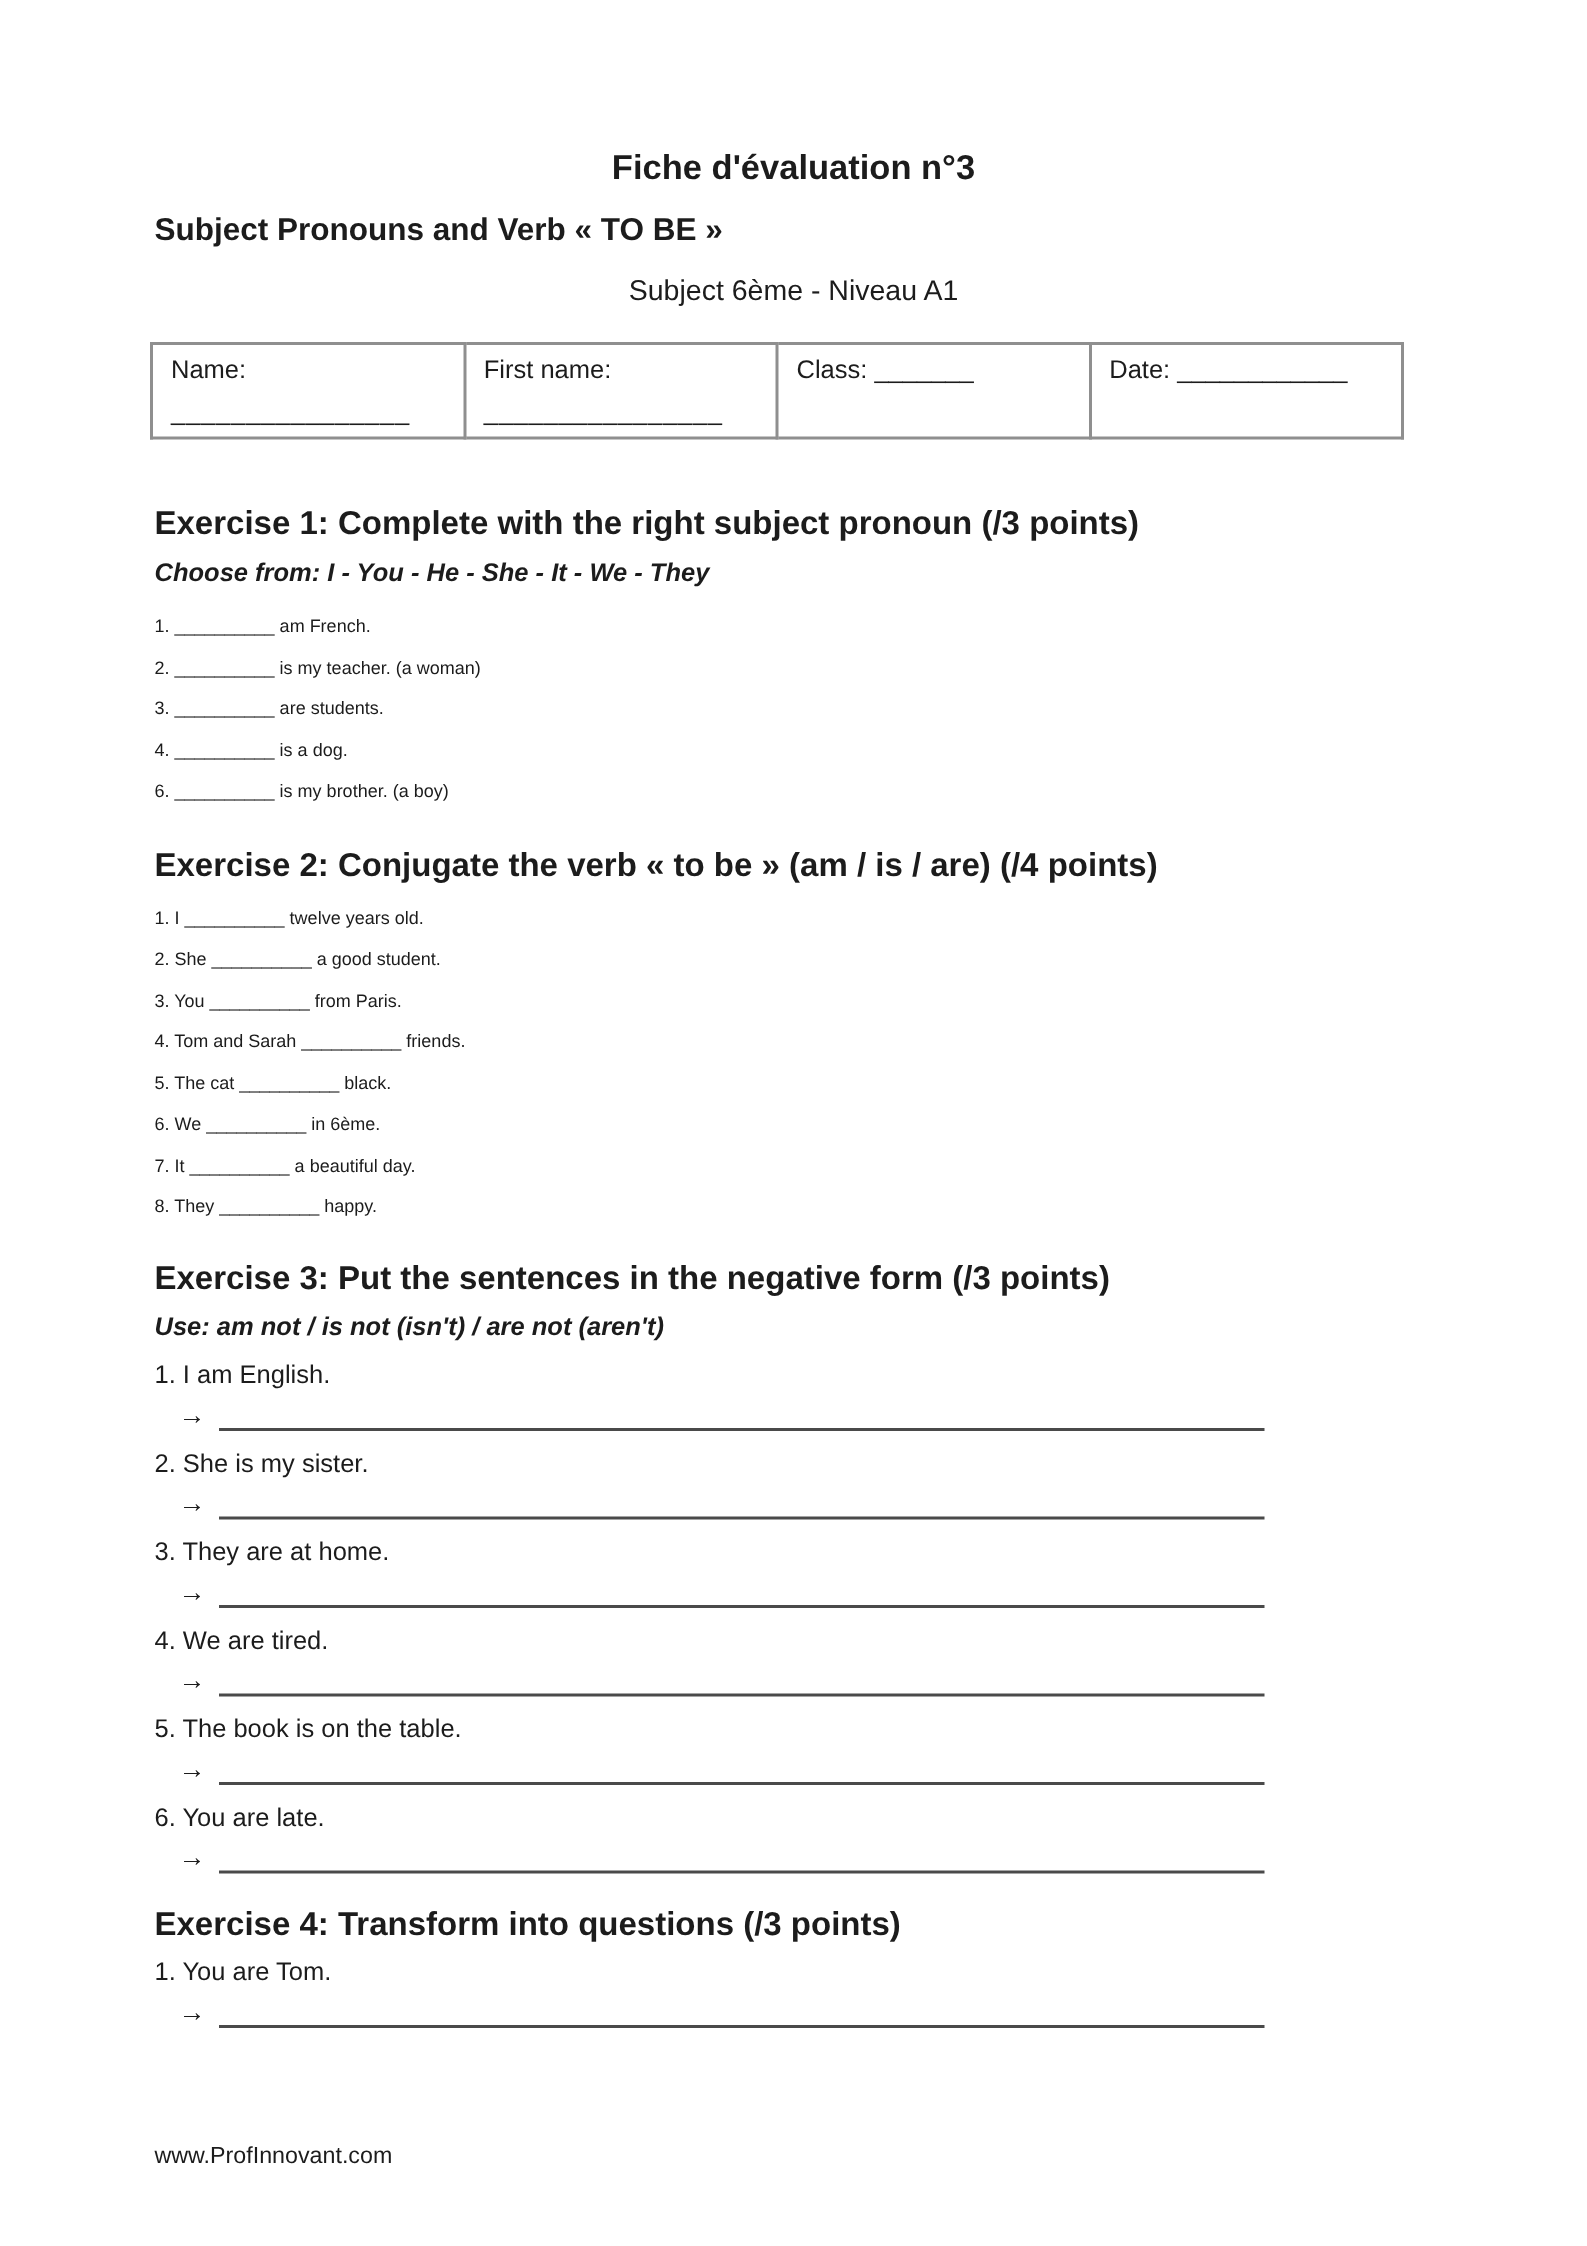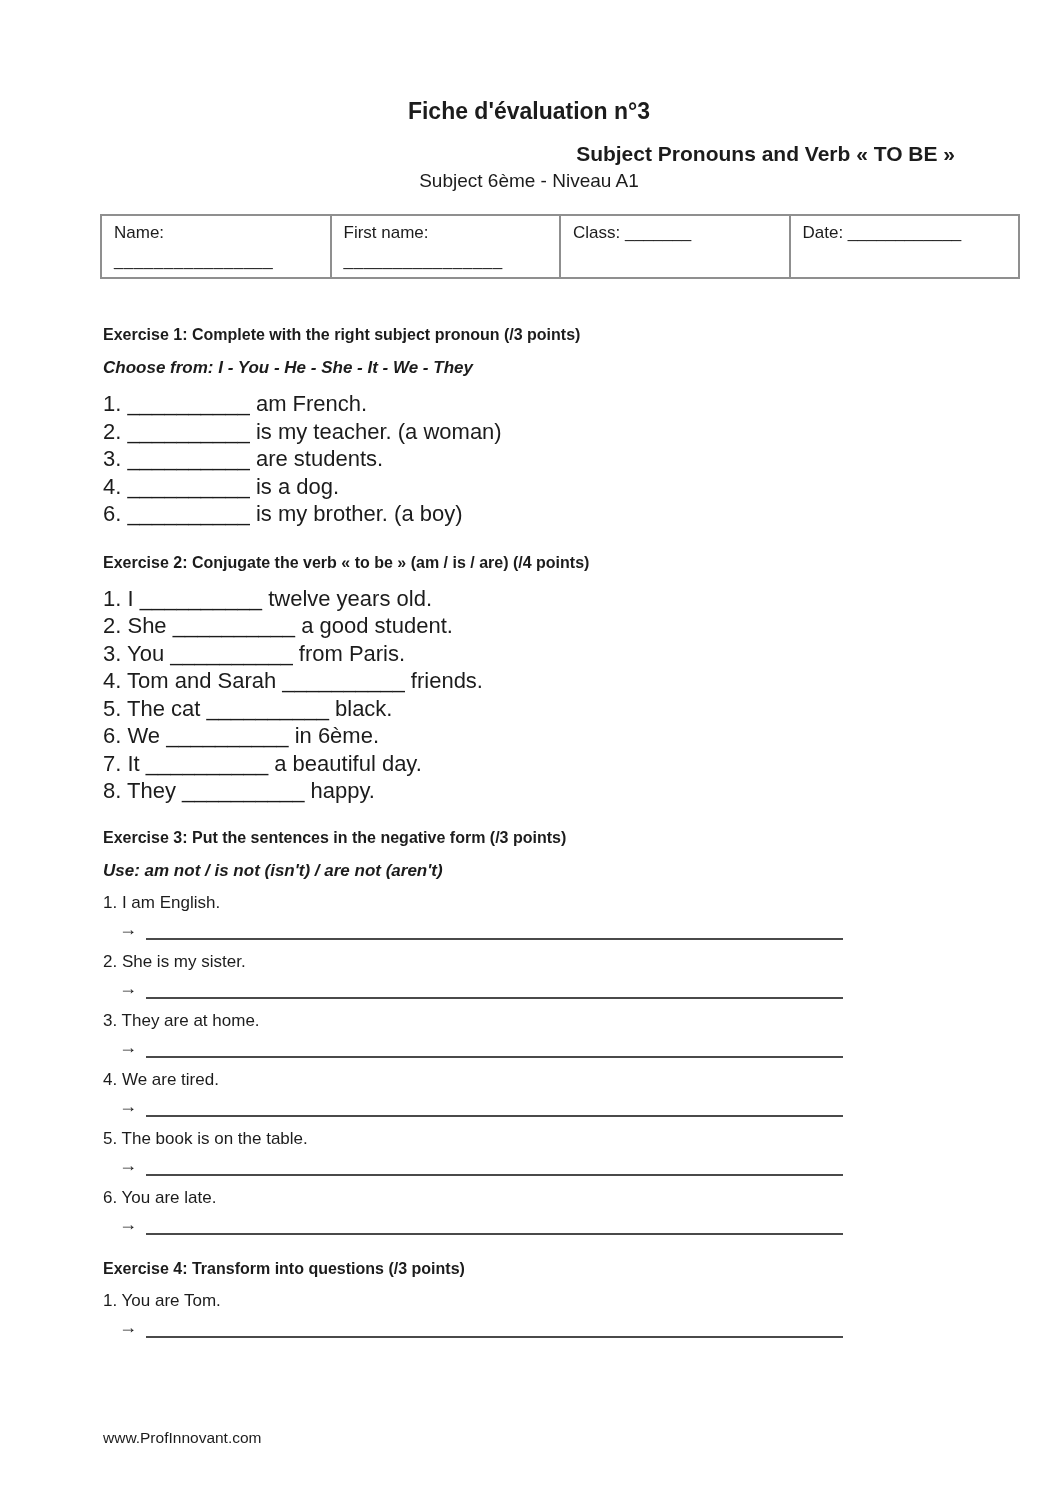--- a/index.html
+++ b/index.html
@@ -8,49 +8,49 @@
     width: 1058px;
     height: 1497px;
     position: relative;
     overflow: hidden;
     font-family: "Liberation Sans", sans-serif;
     color: #1c1c1c;
   }
   .page { padding: 98px 103px 16px 103px; }
 
   .doc-title    { font-size: 23px; font-weight: bold; text-align: center; line-height: 27px; margin-bottom: 16px; }
-  .doc-subtitle { font-size: 21px; font-weight: bold; text-align: right; line-height: 25px; margin-bottom: 4px; }
+  .doc-subtitle { font-size: 21px; font-weight: bold; text-align: left; line-height: 25px; margin-bottom: 18px; }
   .doc-level    { font-size: 19px; text-align: center; line-height: 22px; margin-bottom: 22px; }
 
   table.info-table {
-    width: 920px;
+    width: 836px;
     margin-left: -3px;
     border-collapse: collapse;
     table-layout: fixed;
   }
   table.info-table td {
     border: 2px solid #8f8f8f;
     height: 61px;
     padding: 7px 10px 6px 12px;
     vertical-align: top;
     font-size: 17px;
   }
   .cell-top { line-height: 20px; white-space: nowrap; }
   .cell-bottom { line-height: 20px; margin-top: 8px; letter-spacing: 0.5px; }
 
-  .ex-heading { font-size: 16px; font-weight: bold; line-height: 21px; }
+  .ex-heading { font-size: 22px; font-weight: bold; line-height: 21px; }
   .ex1-heading { margin-top: 45px; }
   .ex2-heading { margin-top: 24px; }
   .ex3-heading { margin-top: 22px; }
   .ex4-heading { margin-top: 23px; }
 
   .ex-hint { font-size: 17px; font-style: italic; line-height: 20px; margin-top: 13px; font-weight: bold; }
 
   .ex-list { margin-top: 12px; }
-  .ex-item { font-size: 22px; line-height: 27.5px; }
+  .ex-item { font-size: 12px; line-height: 27.5px; }
 
   .neg-list { margin-top: 8px; }
   .neg-item .sentence { font-size: 17px; line-height: 27px; }
   .answer-row {
     display: flex;
     align-items: flex-end;
     height: 24px;
     margin: 0 0 8px 16px;
   }
   .arrow { font-size: 18px; line-height: 22px; margin-right: 9px; }

